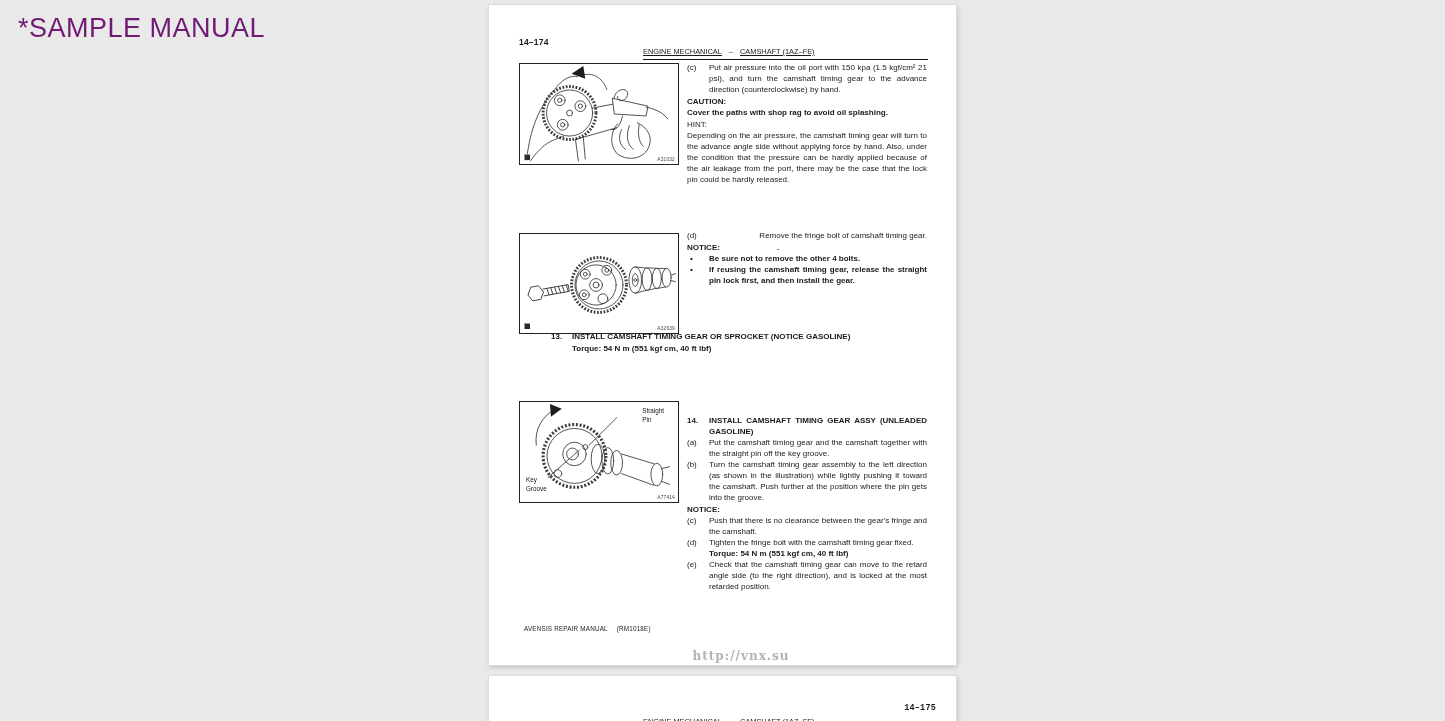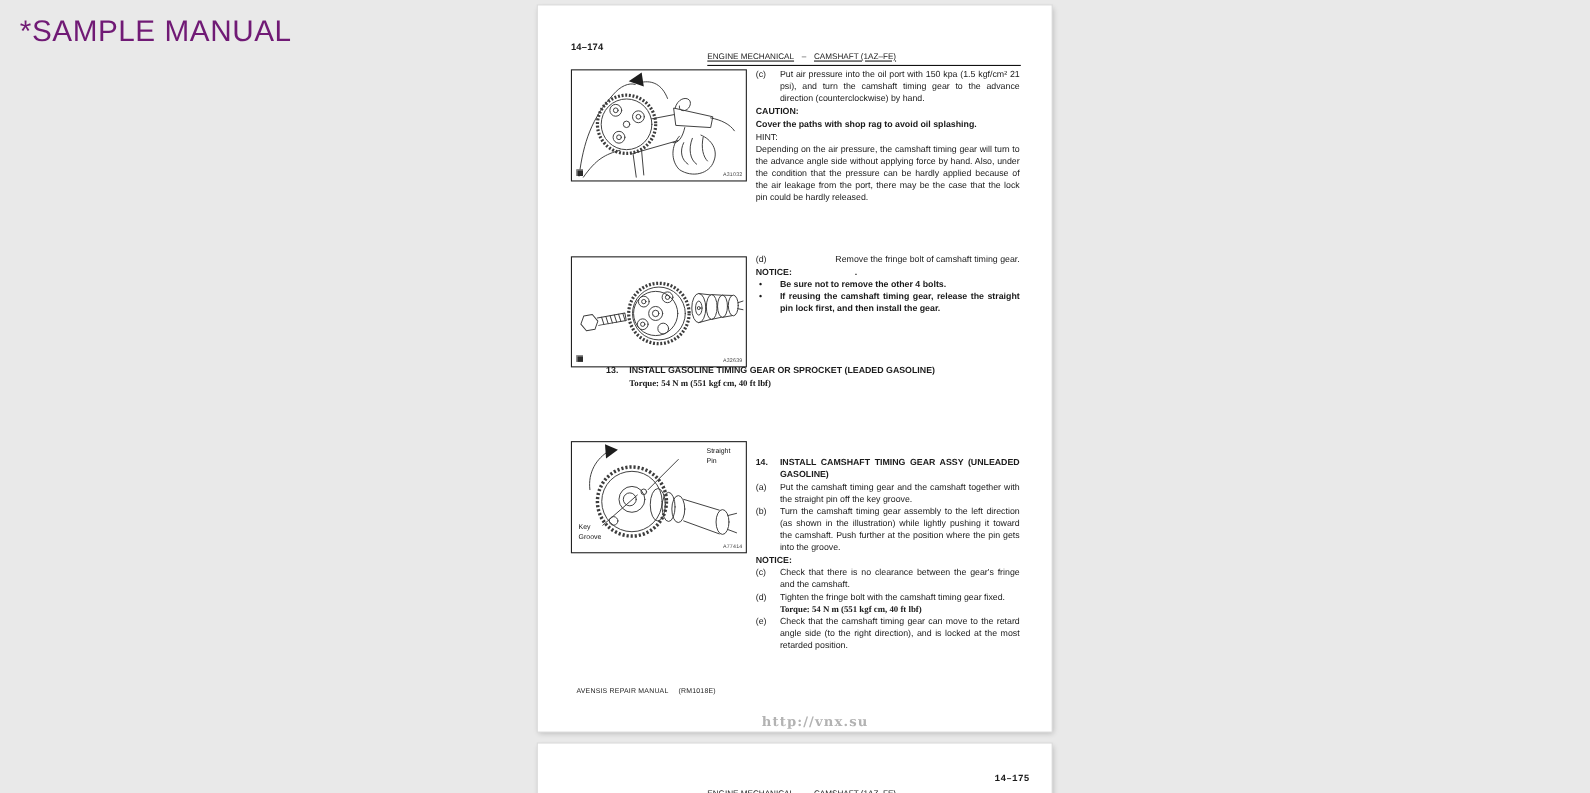--- a/index.html
+++ b/index.html
@@ -59,21 +59,21 @@
   #sec-d { top:225px; }
   #step14 { top:410px; }
 
   .li { display:flex; }
   .li .m { width:22px; flex:none; }
   .li .t { flex:1; text-align:justify; }
   .bold { font-weight:bold; }
   .label-line { font-weight:bold; margin-top:1px; position:relative; }
   .just { text-align:justify; }
   .notice-dot { position:absolute; left:90px; top:0; font-weight:bold; }
-  .indent { padding-left:22px;font-family:Liberation Serif, serif; }
+  .indent { padding-left:22px; }
 
   #step13 {
     position:absolute; left:30px; top:326px; width:412px;
     font-size:8px; line-height:11.5px; font-weight:bold;margin-left:32px;
   }
   #step13 .m { width:21px; }
   #step13 .indent { padding-left:21px; }
 
   .footer-line {
     position:absolute; left:35px; top:620px;
@@ -192,21 +192,21 @@
     </div>
     <div class="li bold">
       <span class="m" style="padding-left:3px">•</span>
       <span class="t">If reusing the camshaft timing gear, release the straight pin lock first, and then install the gear.</span>
     </div>
   </div>
 
   <div id="step13">
     <div class="li">
       <span class="m">13.</span>
-      <span class="t" style="text-align:left">INSTALL GASOLINE TIMING GEAR OR SPROCKET (LEADED GASOLINE)</span>
+      <span class="t" style="text-align:left">INSTALL CAMSHAFT TIMING GEAR OR SPROCKET (NOTICE GASOLINE)</span>
     </div>
     <div class="indent">Torque: 54 N m (551 kgf cm, 40 ft lbf)</div>
   </div>
 
   <div id="fig3" class="figure-box">
     <svg viewBox="0 0 160 102">
       <circle class="teeth" cx="55" cy="55" r="32" stroke-width="3.2" stroke-dasharray="2 1.8"></circle>
       <circle class="ln" cx="55" cy="55" r="28" fill="#fff"></circle>
       <circle class="ln" cx="55" cy="53" r="12"></circle>
       <circle class="ln" cx="53" cy="53" r="6"></circle>
@@ -243,21 +243,21 @@
       <span class="m">(a)</span>
       <span class="t">Put the camshaft timing gear and the camshaft together with the straight pin off the key groove.</span>
     </div>
     <div class="li">
       <span class="m">(b)</span>
       <span class="t">Turn the camshaft timing gear assembly to the left direction (as shown in the illustration) while lightly pushing it toward the camshaft. Push further at the position where the pin gets into the groove.</span>
     </div>
     <div class="label-line">NOTICE:</div>
     <div class="li">
       <span class="m">(c)</span>
-      <span class="t">Check that there is no clearance between the gear's fringe and the camshaft.</span>
+      <span class="t">Push that there is no clearance between the gear's fringe and the camshaft.</span>
     </div>
     <div class="li">
       <span class="m">(d)</span>
       <span class="t">Tighten the fringe bolt with the camshaft timing gear fixed.</span>
     </div>
     <div class="indent bold">Torque: 54 N m (551 kgf cm, 40 ft lbf)</div>
     <div class="li">
       <span class="m">(e)</span>
       <span class="t">Check that the camshaft timing gear can move to the retard angle side (to the right direction), and is locked at the most retarded position.</span>
     </div>

